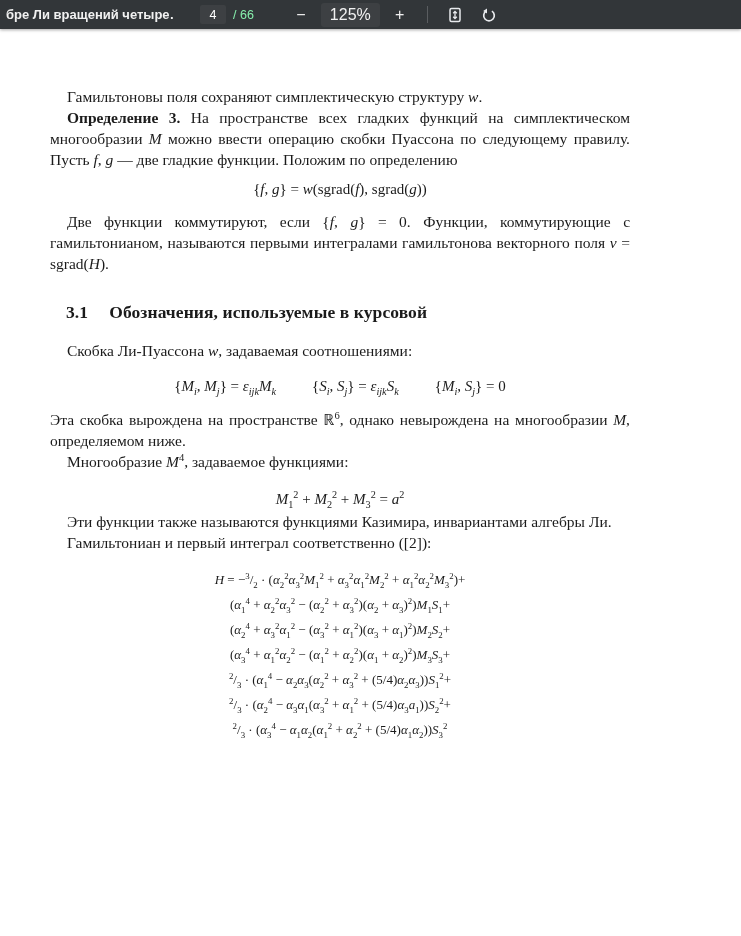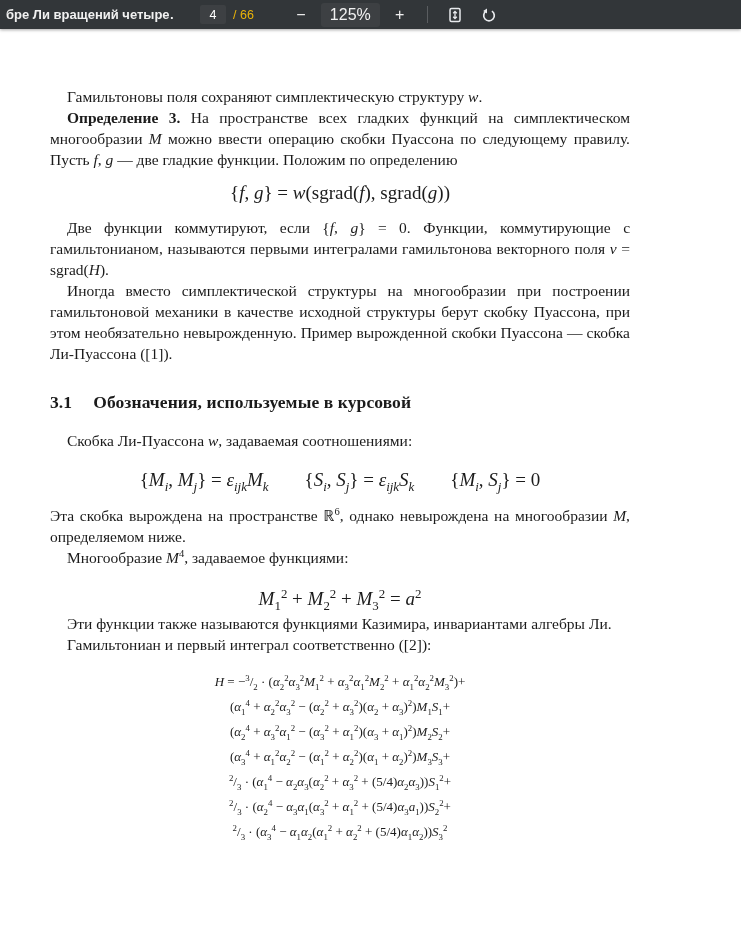--- a/index.html
+++ b/index.html
@@ -30,21 +30,21 @@
   }
   .tb-pages { display: flex; align-items: center; gap: 7px; margin-left: 26px; }
   .page-input {
     width: 26px; height: 19px;
     background: #3d4043;
     border: none; border-radius: 2px;
     color: #ffffff; text-align: center;
     font-size: 12.5px; font-family: "Liberation Sans", sans-serif;
     outline: none;
   }
-  .page-total { color: #eab308; }
+  .page-total { color: #86efac; }
   .tb-zoom { display: flex; align-items: center; margin-left: 36px; gap: 9px; }
   .tb-btn {
     background: none; border: none; color: #f1f1f1;
     font-size: 16px; line-height: 1;
     width: 22px; height: 22px; cursor: pointer; padding: 0;
     font-family: "Liberation Sans", sans-serif;
   }
   .zoom-pill {
     background: #3d4043; border-radius: 3px;
     padding: 3px 9px; font-size: 16px; cursor: pointer;
@@ -68,36 +68,36 @@
     color: #1b1b1b;
     text-align: justify;
   }
   .doc p { margin: 0; }
   .doc p.indent { text-indent: 17px; }
   sub, sup { font-size: 68%; line-height: 0; }
 
   .formula {
     text-align: center;
     margin: 9px 0 10px;
-    font-size: 19px;
+    font-size: 15px;
     line-height: 1.45;
   }
   .formula-row {
     display: flex;
     justify-content: center;
     gap: 36px;
     margin: 15px 0 11px;
   }
   .casimir { margin: 17px 0 0; }
   .casimir + .casimir { margin: 1px 0 24px; }
 
   .heading {
     font-size: 17.5px;
     font-weight: bold;
-    margin: 27px 0 15px;
+    margin: 27px 16px 15px;
     text-align: left;
     letter-spacing: 0.1px;
   }
   .heading .sec-num { margin-right: 21px; }
 
   .f-H { margin-top: 14px; font-size: 13px; }
   .f-H > div { line-height: 25px; }
 </style>
 </head>
 <body>
@@ -139,21 +139,20 @@
     <article class="doc">
 
       <p class="indent">Гамильтоновы поля сохраняют симплектическую структуру <i>w</i>.</p>
 
       <p class="indent"><b>Определение 3.</b> На пространстве всех гладких функций на симплектическом многообразии <i>M</i> можно ввести операцию скобки Пуассона по следующему правилу. Пусть <i>f</i>, <i>g</i> — две гладкие функции. Положим по определению</p>
 
       <div class="formula">{<i>f</i>, <i>g</i>} = <i>w</i>(sgrad(<i>f</i>), sgrad(<i>g</i>))</div>
 
       <p class="indent">Две функции коммутируют, если {<i>f</i>, <i>g</i>} = 0. Функции, коммутирующие с гамильтонианом, называются первыми интегралами гамильтонова векторного поля <i>v</i> = sgrad(<i>H</i>).</p>
 
-      <p class="indent">Иногда вместо симплектической структуры на многообразии при построении гамильтоновой механики в качестве исходной структуры берут скобку Пуассона, при этом необязательно невырожденную. Пример вырожденной скобки Пуассона — скобка Ли-Пуассона ([1]).</p>
 
       <h2 class="heading">
         <span class="sec-num">3.1</span><span>Обозначения, используемые в курсовой</span>
       </h2>
 
       <p class="indent">Скобка Ли-Пуассона <i>w</i>, задаваемая соотношениями:</p>
 
       <div class="formula formula-row">
         <span>{<i>M<sub>i</sub></i>, <i>M<sub>j</sub></i>} = <i>ε<sub>ijk</sub>M<sub>k</sub></i></span>
         <span>{<i>S<sub>i</sub></i>, <i>S<sub>j</sub></i>} = <i>ε<sub>ijk</sub>S<sub>k</sub></i></span>

